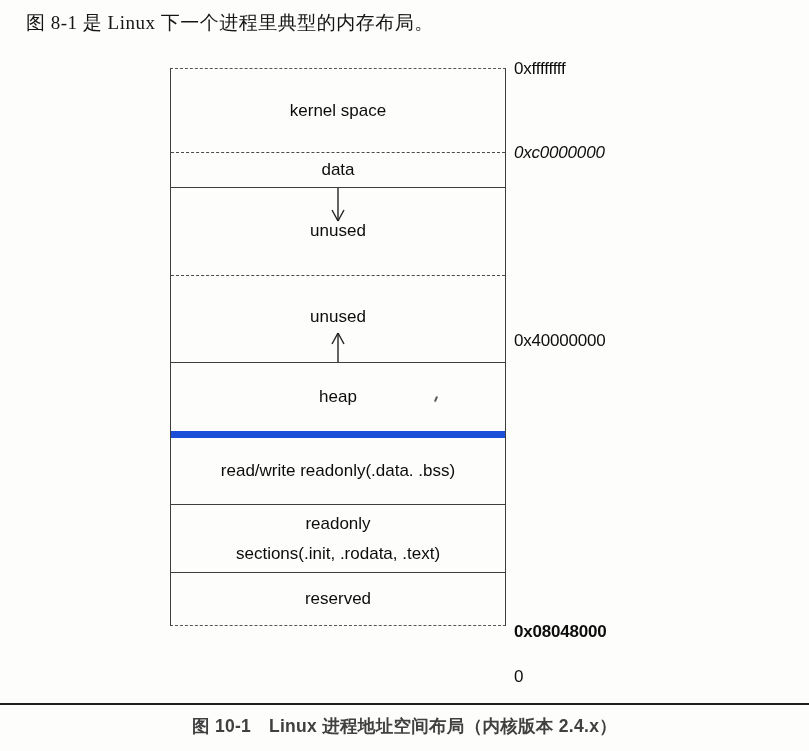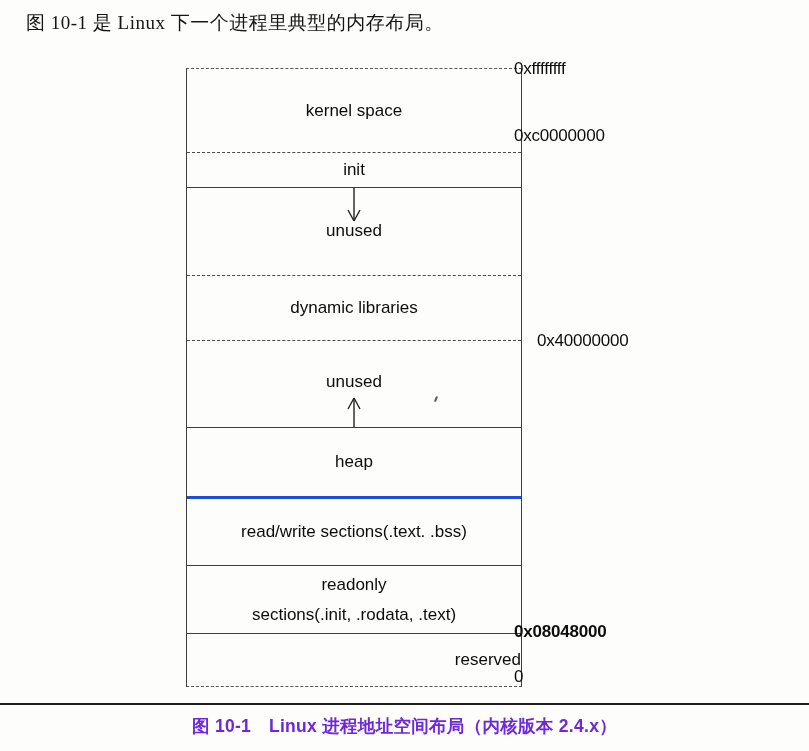--- a/index.html
+++ b/index.html
@@ -14,21 +14,21 @@
 
   .intro {
     position:absolute; left:26px; top:10px; margin:0;
     font-family:"Liberation Serif", serif;
     font-size:19px; color:#151515; letter-spacing:0.5px;
   }
 
   .figure { position:absolute; inset:0; }
 
   .column {
-    position:absolute; left:186px; top:68px; width:334px;
+    position:absolute; left:170px; top:68px; width:334px;
     border:1px solid #3e3e3e;
     border-top:1px dashed #565656;
     border-bottom:1px dashed #565656;
     background:transparent;
   }
 
   .region {
     position:relative;
     display:flex; align-items:center; justify-content:center;
     font-size:17px; color:#0c0c0c;
@@ -37,107 +37,104 @@
 
   .r0 { height:83px; border-bottom:1px dashed #4a4a4a; }
   .r1 { height:34px; border-bottom:1px solid #3e3e3e; }
   .r2 { height:87px; border-bottom:1px dashed #4a4a4a;
         flex-direction:column; justify-content:flex-start; }
   .r2 .rlabel { margin-top:33px; }
   .r3 { height:64px; border-bottom:1px dashed #4a4a4a; }
   .r4 { height:86px; border-bottom:1px solid #3e3e3e;
         flex-direction:column; justify-content:flex-start; }
   .r4 .rlabel { margin-top:31px; }
-  .r5 { height:68px; border-bottom:3px solid #1d4ed8; }
+  .r5 { height:68px; border-bottom:7px solid #1d4ed8; }
   .r6 { height:66px; border-bottom:1px solid #3e3e3e; }
   .r7 { height:67px; border-bottom:1px solid #3e3e3e;
         text-align:center; line-height:30px; white-space:pre-line; }
-  .r8 { height:52px;justify-content:flex-end; }
+  .r8 { height:52px; }
 
   .arrow-down { position:absolute; top:0; left:50%; margin-left:-11px; }
   .arrow-up   { position:absolute; bottom:0; left:50%; margin-left:-11px; }
 
   .addr {
     position:absolute; left:514px;
     font-size:17px; color:#0d0d0d; line-height:20px;
     letter-spacing:-0.2px;
   }
   .addr-0 { top:59px; }
-  .addr-1 { top:126px; }
-  .addr-2 { top:331px;margin-left:23px; }
+  .addr-1 { top:143px;font-style:italic; }
+  .addr-2 { top:331px; }
   .addr-3 { top:622px;font-weight:bold; }
   .addr-4 { top:667px; }
 
   .speck {
     position:absolute; left:435px; top:396px;
     width:2px; height:6px; background:#3a3a3a;
     transform:rotate(24deg); border-radius:1px; opacity:.85;
   }
 
   .rule {
     position:absolute; left:0; top:703px;
     width:809px; height:2px; background:#1f1f1f;
   }
 
   .caption {
     position:absolute; left:0; top:714px; width:809px; margin:0;
     text-align:center;
-    font-size:17.5px; font-weight:bold; color:#6d28d9;
+    font-size:17.5px; font-weight:bold; color:#404040;
     letter-spacing:0.3px;
   }
 
   svg line { stroke:#222; stroke-width:1.4; fill:none; }
 </style>
 </head>
 <body>
 
 <div class="page">
 
-  <p class="intro">图 10-1 是 Linux 下一个进程里典型的内存布局。</p>
+  <p class="intro">图 8-1 是 Linux 下一个进程里典型的内存布局。</p>
 
   <div class="figure">
 
     <div class="column">
 
       <div class="region r0">
         <span class="rlabel">kernel space</span>
       </div>
 
       <div class="region r1">
-        <span class="rlabel">init</span>
+        <span class="rlabel">data</span>
       </div>
 
       <div class="region r2">
         <svg class="arrow-down" width="22" height="34" viewBox="0 0 22 34">
           <line x1="11" y1="0" x2="11" y2="32"></line>
           <line x1="5" y1="22" x2="11" y2="33"></line>
           <line x1="17" y1="22" x2="11" y2="33"></line>
         </svg>
         <span class="rlabel">unused</span>
       </div>
 
-      <div class="region r3">
-        <span class="rlabel">dynamic libraries</span>
-      </div>
 
       <div class="region r4">
         <span class="rlabel">unused</span>
         <svg class="arrow-up" width="22" height="31" viewBox="0 0 22 31">
           <line x1="11" y1="2" x2="11" y2="31"></line>
           <line x1="5" y1="13" x2="11" y2="2"></line>
           <line x1="17" y1="13" x2="11" y2="2"></line>
         </svg>
       </div>
 
       <div class="region r5">
         <span class="rlabel">heap</span>
       </div>
 
       <div class="region r6">
-        <span class="rlabel">read/write sections(.text. .bss)</span>
+        <span class="rlabel">read/write readonly(.data. .bss)</span>
       </div>
 
       <div class="region r7">
         <span class="rlabel">readonly
 sections(.init, .rodata, .text)</span>
       </div>
 
       <div class="region r8">
         <span class="rlabel">reserved</span>
       </div>

